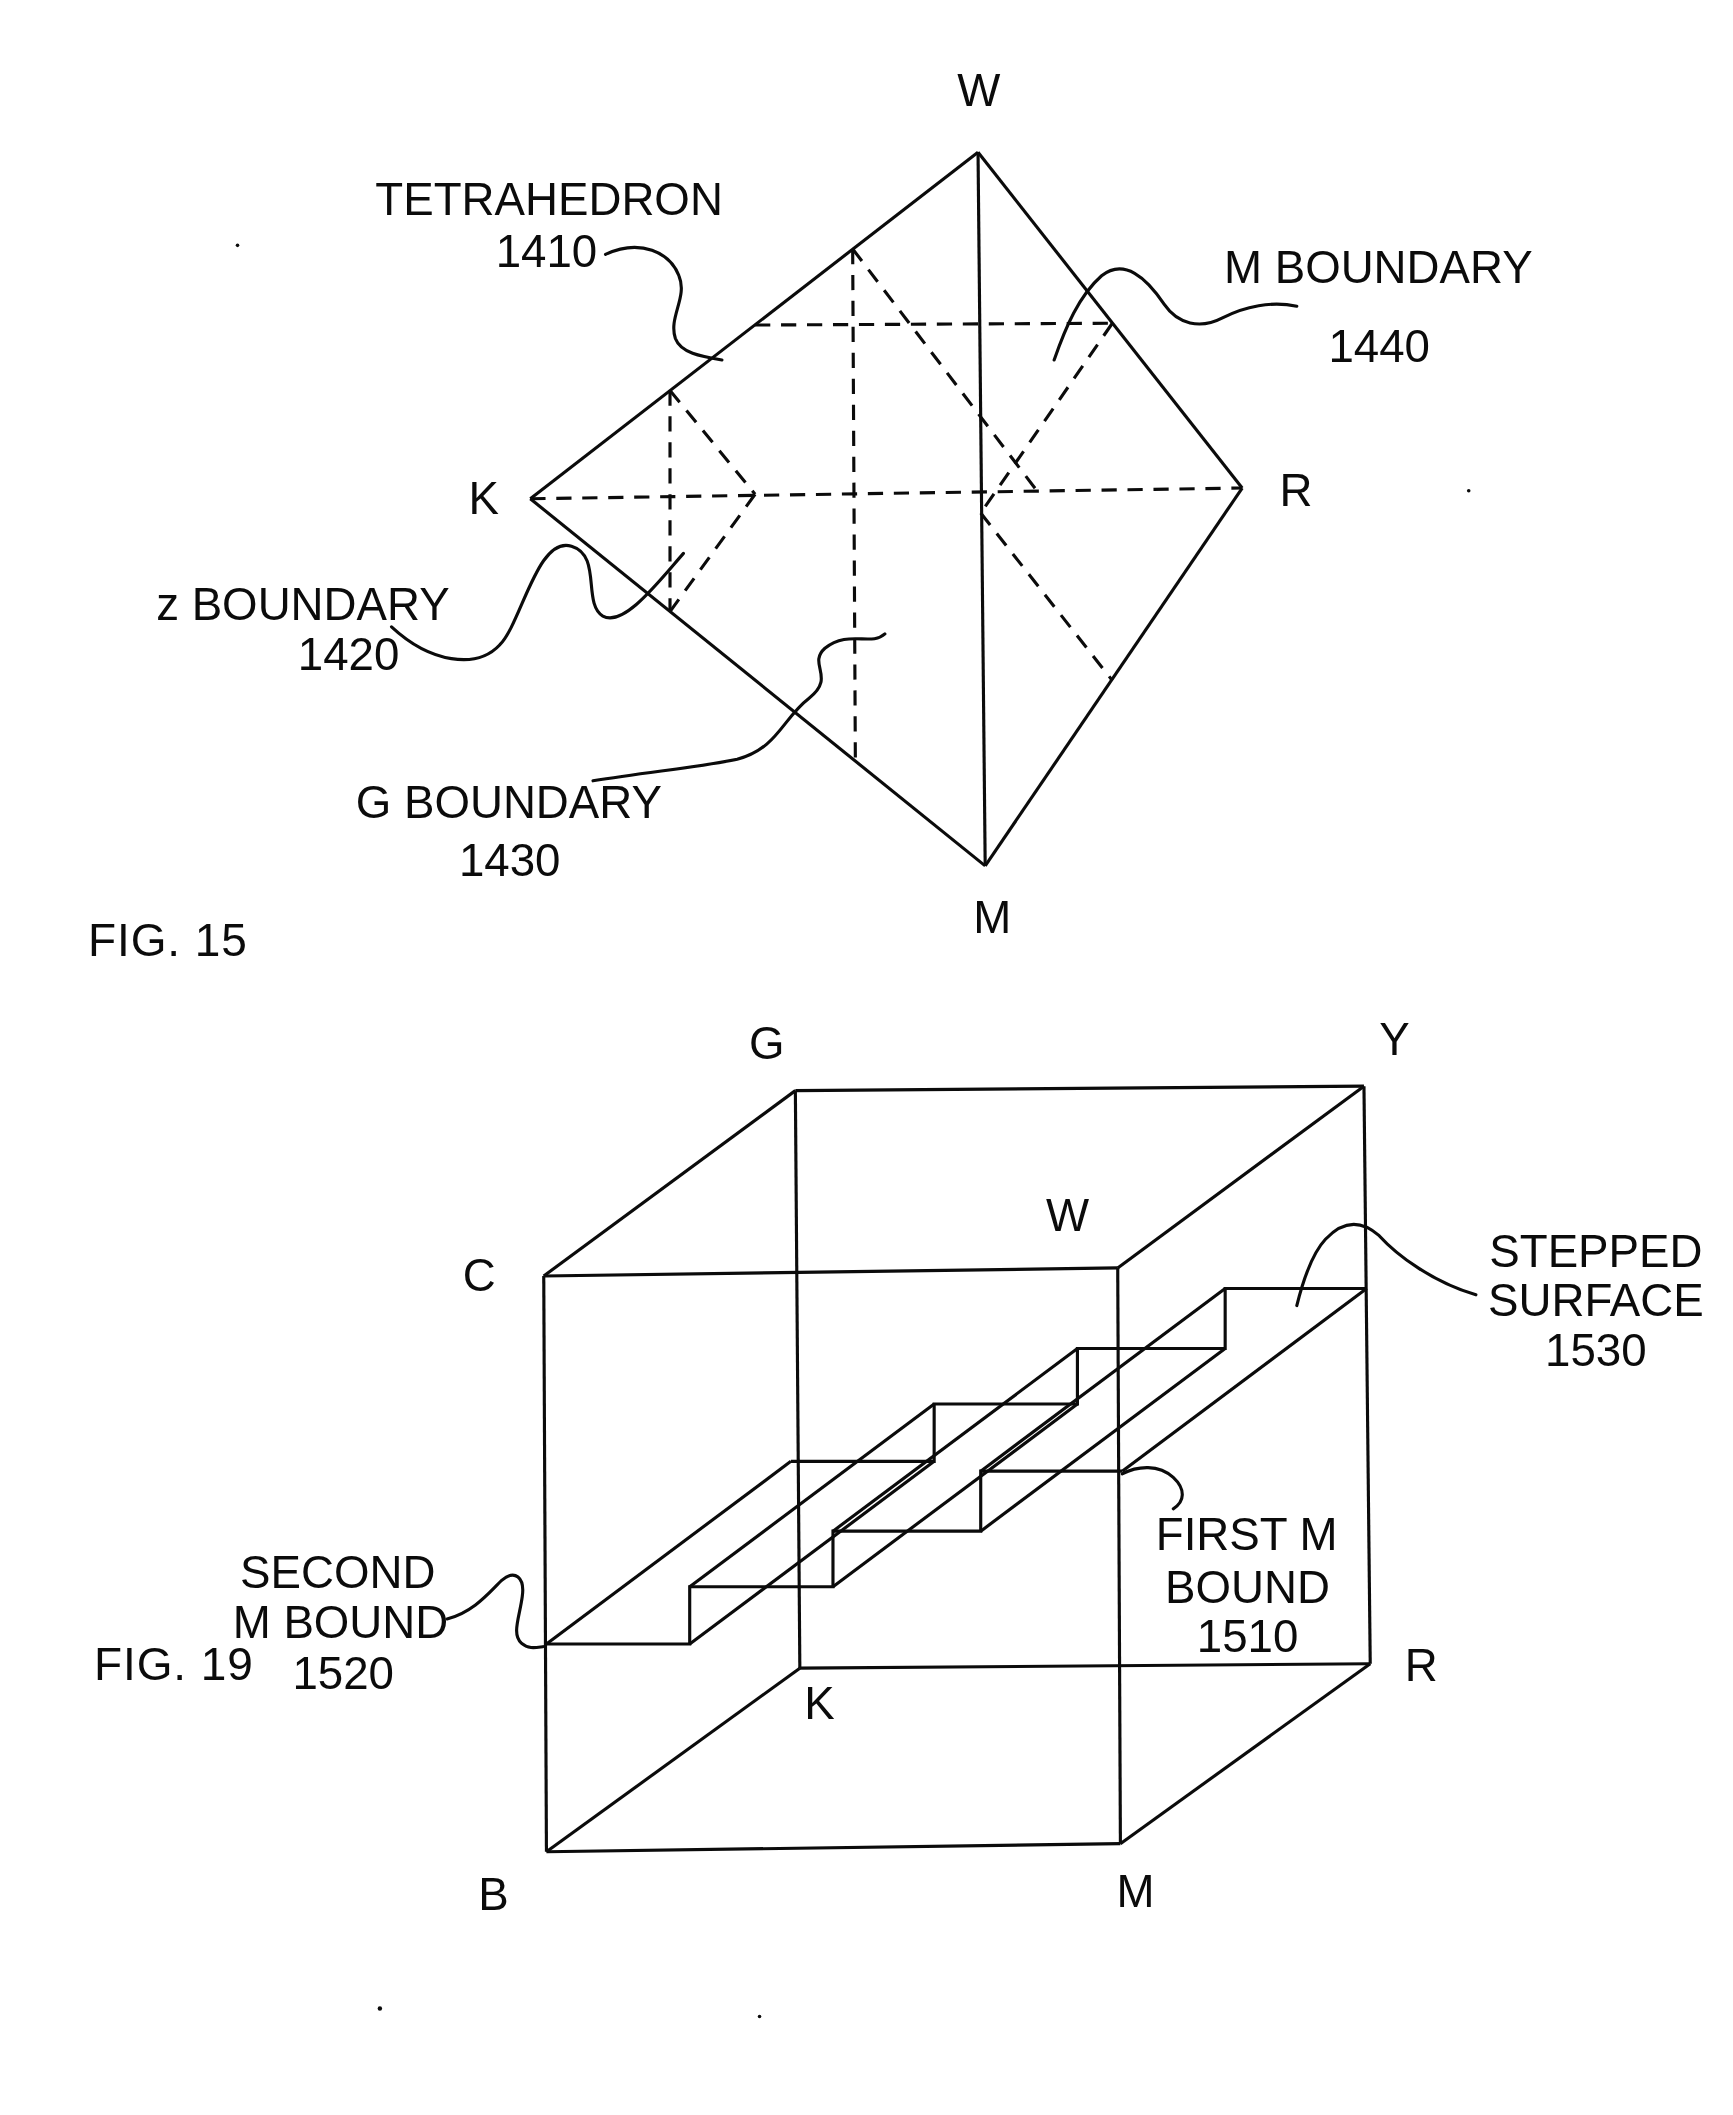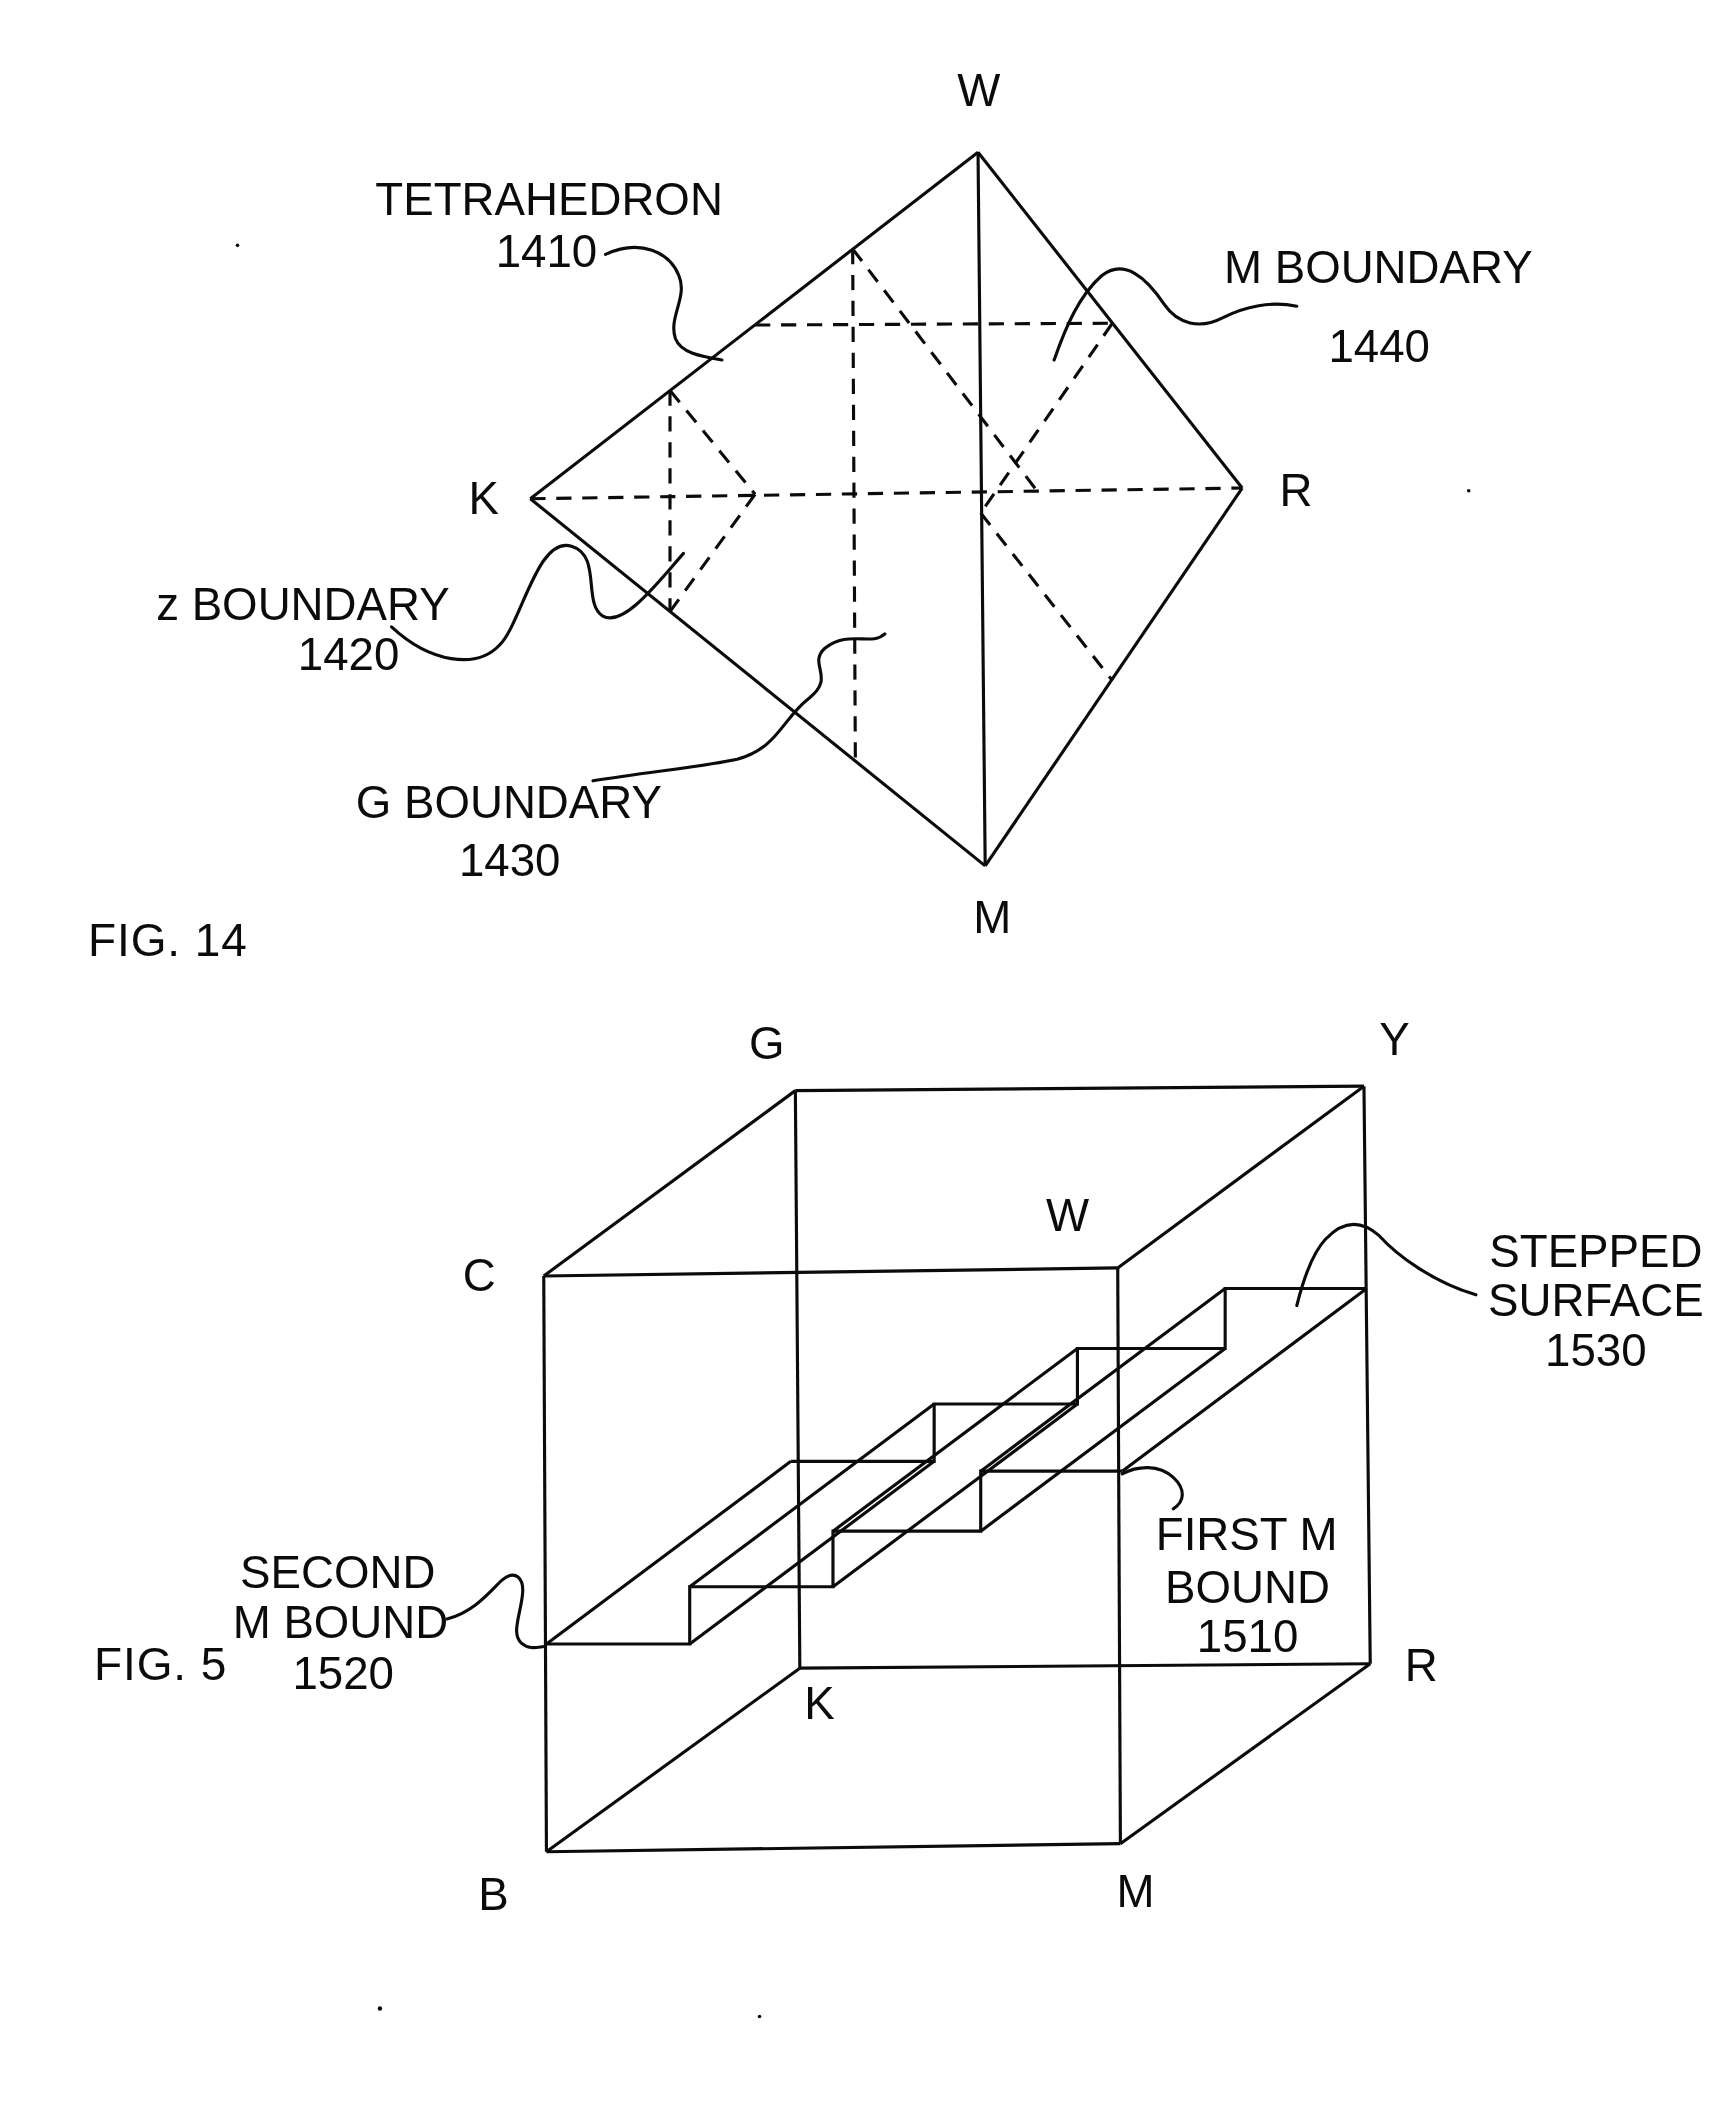--- a/index.html
+++ b/index.html
@@ -100,16 +100,16 @@
       <path d="M499,1808 C530,1800 548,1776 560,1765 C575,1752 586,1762 583,1783 C580,1806 571,1825 582,1835 C590,1842 598,1840 606,1839" fill="none" stroke="#0b0b0b" stroke-width="3.5" stroke-linecap="round"></path>
       <text x="377" y="1773" text-anchor="middle" class="lbl">SECOND</text>
       <text x="380" y="1829" text-anchor="middle" class="lbl">M BOUND</text>
       <text x="383" y="1886" text-anchor="middle" class="lbl">1520</text>
       <circle cx="265" cy="274" r="2" fill="#0b0b0b"></circle>
       <circle cx="568" cy="881" r="1.5" fill="#0b0b0b"></circle>
       <circle cx="1640" cy="548" r="2" fill="#0b0b0b"></circle>
       <circle cx="424" cy="2243" r="2.5" fill="#0b0b0b"></circle>
       <circle cx="848" cy="2252" r="2" fill="#0b0b0b"></circle>
     </svg>
-  <div class="fig-caption" style="left: 88px; top: 913px;">FIG. 14</div>
-  <div class="fig-caption" style="left: 94px; top: 1637px;">FIG. 5</div>
+  <div class="fig-caption" style="left: 88px; top: 913px;">FIG. 15</div>
+  <div class="fig-caption" style="left: 94px; top: 1637px;">FIG. 19</div>
 </div>
 
 
 </body></html>

